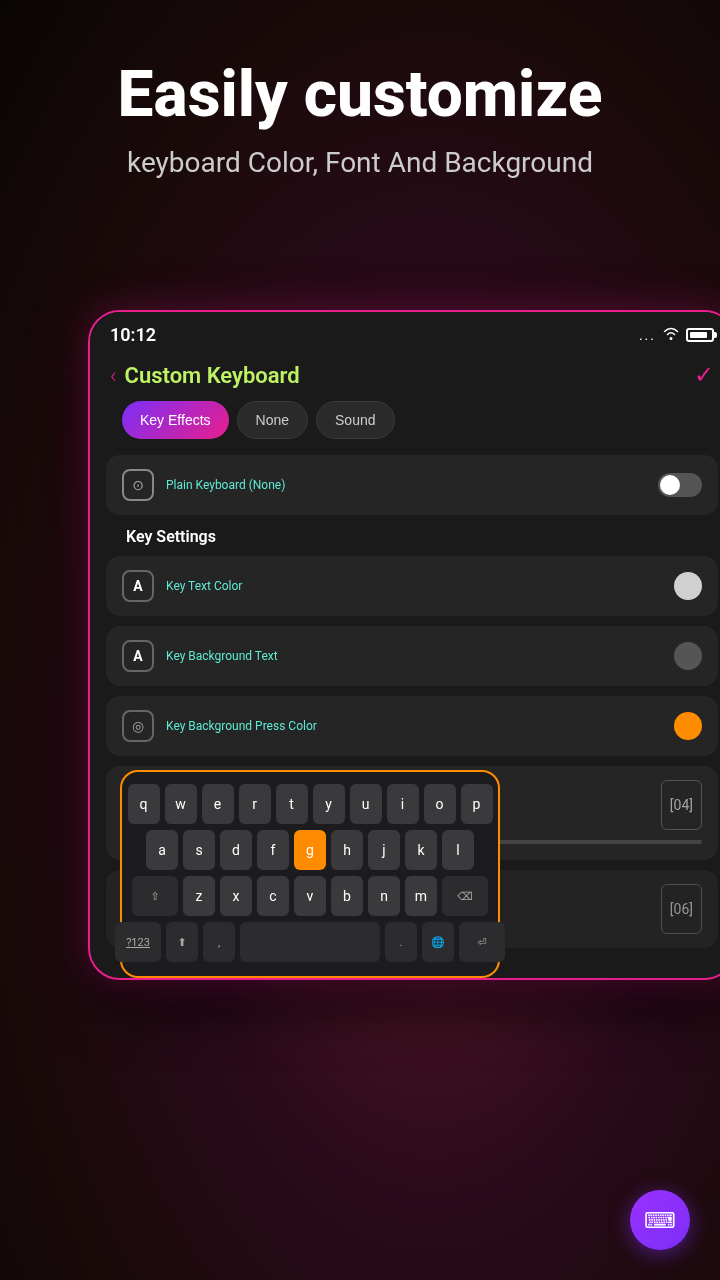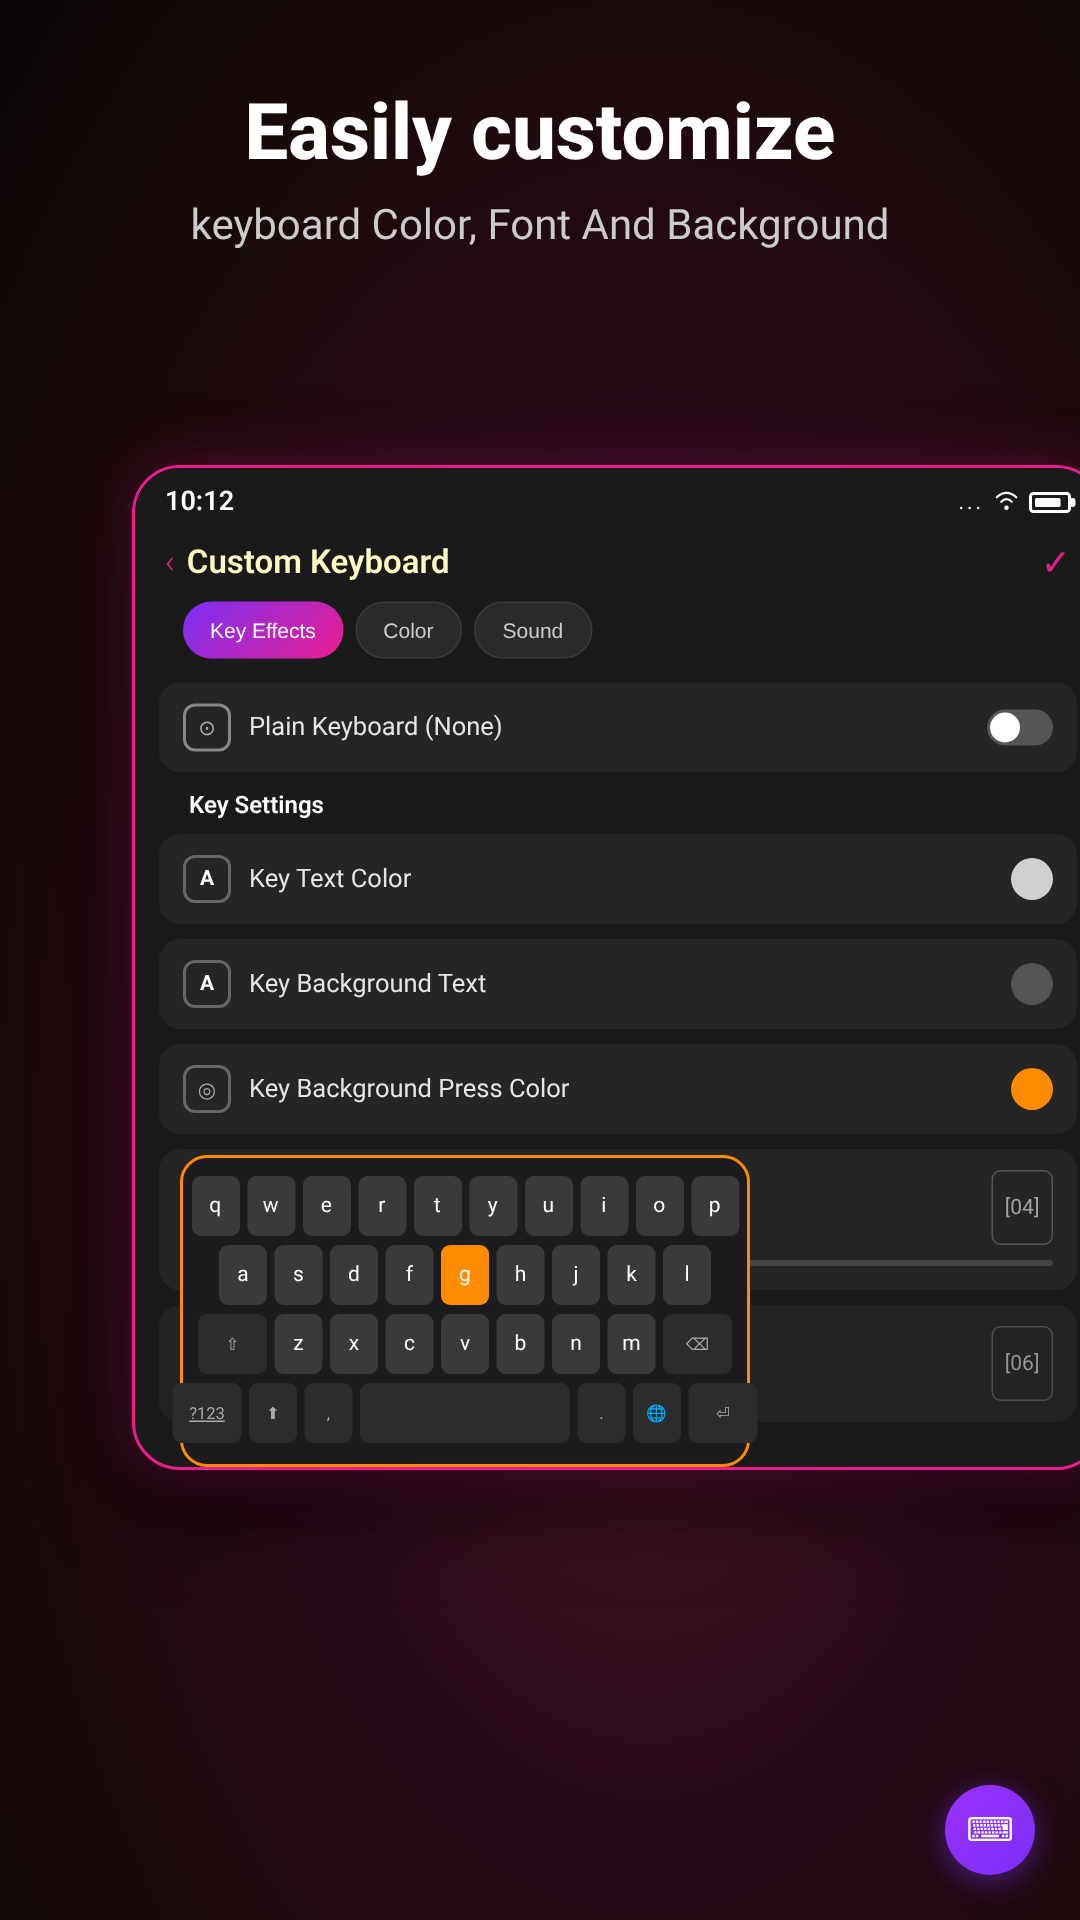--- a/index.html
+++ b/index.html
@@ -11,21 +11,21 @@
       overflow: hidden;
       position: relative;
     }
 
     
     .promo-section {
       text-align: center;
       padding: 60px 40px 30px;
     }
     .promo-title {
-      font-size: 52px;
+      font-size: 64px;
       font-weight: 800;
       color: #ffffff;
       line-height: 1.1;
       margin-bottom: 16px;
     }
     .promo-subtitle {
       font-size: 28px;
       color: #cccccc;
       font-weight: 400;
     }
@@ -113,21 +113,21 @@
       gap: 8px;
     }
     .back-arrow {
       color: #e91e8c;
       font-size: 22px;
       font-weight: 300;
     }
     .header-title {
       font-size: 22px;
       font-weight: 600;
-      color: #fef9c3;
+      color: #bef264;
     }
     .check-icon {
       color: #e91e8c;
       font-size: 24px;
     }
 
     
     .tabs-container {
       display: flex;
       padding: 0 32px;
@@ -177,22 +177,22 @@
       height: 32px;
       border: 2px solid #888;
       border-radius: 8px;
       display: flex;
       align-items: center;
       justify-content: center;
       color: #aaa;
       font-size: 14px;
     }
     .setting-label {
-      font-size: 17px;
-      color: #e5e5e5;
+      font-size: 12px;
+      color: #5eead4;
     }
 
     
     .toggle {
       width: 44px;
       height: 24px;
       border-radius: 12px;
       position: relative;
     }
     .toggle-off {
@@ -378,21 +378,21 @@
   <div class="app-header">
     <div class="header-left">
       <span class="back-arrow">‹</span>
       <span class="header-title">Custom Keyboard</span>
     </div>
     <span class="check-icon">✓</span>
   </div>
 
   <div class="tabs-container">
     <button class="tab tab-active">Key Effects</button>
-    <button class="tab tab-inactive">Color</button>
+    <button class="tab tab-inactive">None</button>
     <button class="tab tab-inactive">Sound</button>
   </div>
 
   <div class="content-area">
 
     <div class="setting-row">
       <div class="setting-row-left">
         <div class="setting-icon">⊙</div>
         <span class="setting-label">Plain Keyboard (None)</span>
       </div>

